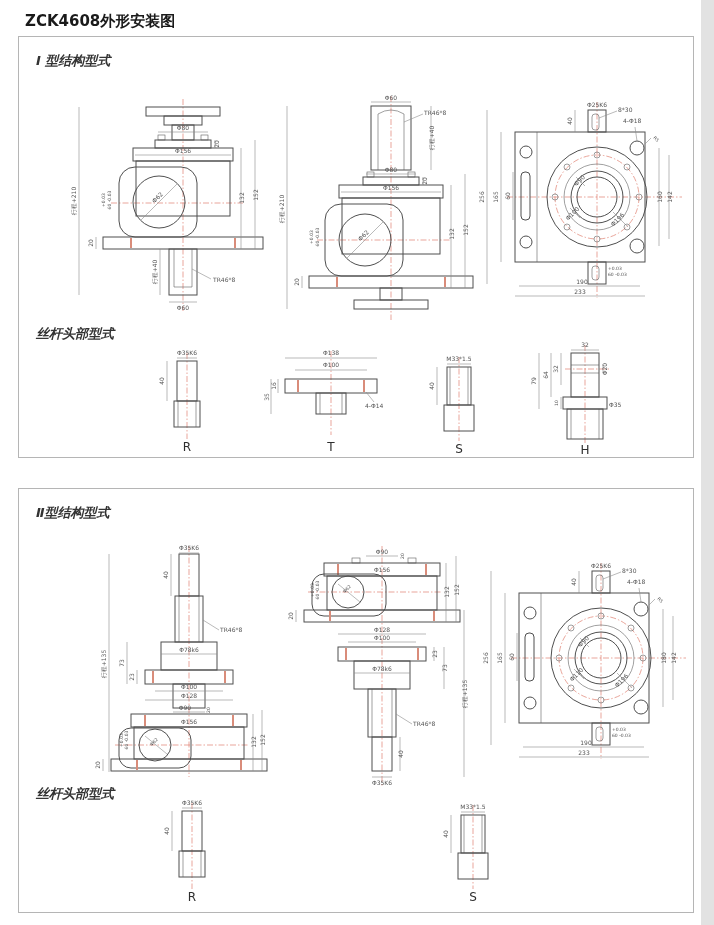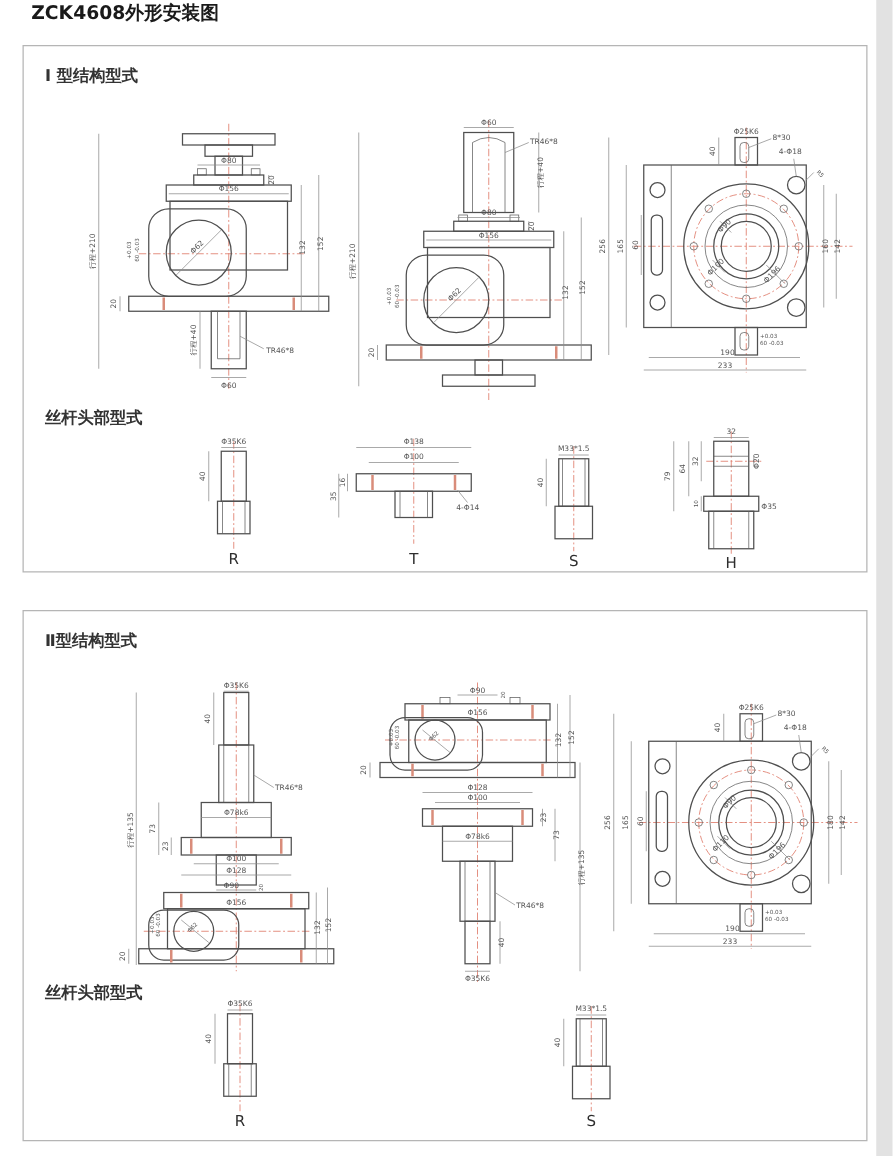--- a/index.html
+++ b/index.html
@@ -1,22 +1,22 @@
 <!DOCTYPE html>
 <html><head>
 <meta charset="utf-8">
 <style>
   html,body{margin:0;padding:0;}
   body{width:714px;height:925px;background:#ffffff;position:relative;
        font-family:"DejaVu Sans","Liberation Sans",sans-serif;overflow:hidden;}
-  .title{position:absolute;left:25px;top:1px;font-size:15px;font-weight:bold;color:#1a1a1a;margin:0;}
+  .title{position:absolute;left:25px;top:12px;font-size:15px;font-weight:bold;color:#1a1a1a;margin:0;}
   .panel{position:absolute;left:18px;width:676px;background:#fff;border:1px solid #b5b5b5;box-sizing:border-box;}
   #panel1{top:36px;height:422px;}
   #panel2{top:488px;height:425px;padding-left:35px;}
-  .phead{position:absolute;left:17px;font-size:13px;font-weight:bold;color:#333;}
+  .phead{position:absolute;left:17px;font-size:13px;font-weight:bold;color:#333;font-style:italic;}
   .gutter{position:absolute;left:701px;top:0;width:13px;height:925px;background:#e2e2e2;}
   svg{position:absolute;overflow:visible;}
   .ol{fill:none;stroke:#4f4f4f;stroke-width:1;}
   .ol2{fill:none;stroke:#5f5f5f;stroke-width:0.6;}
   .dim{fill:none;stroke:#8c8c8c;stroke-width:0.6;}
   .cl{fill:none;stroke:#e08070;stroke-width:0.7;stroke-dasharray:6 2 1.5 2;}
   .hl{stroke:#d98c7a;stroke-width:2;}
   svg text{font-size:6px;fill:#555;}
   svg text.mid{text-anchor:middle;}
   svg text.tiny{font-size:4.5px;}

